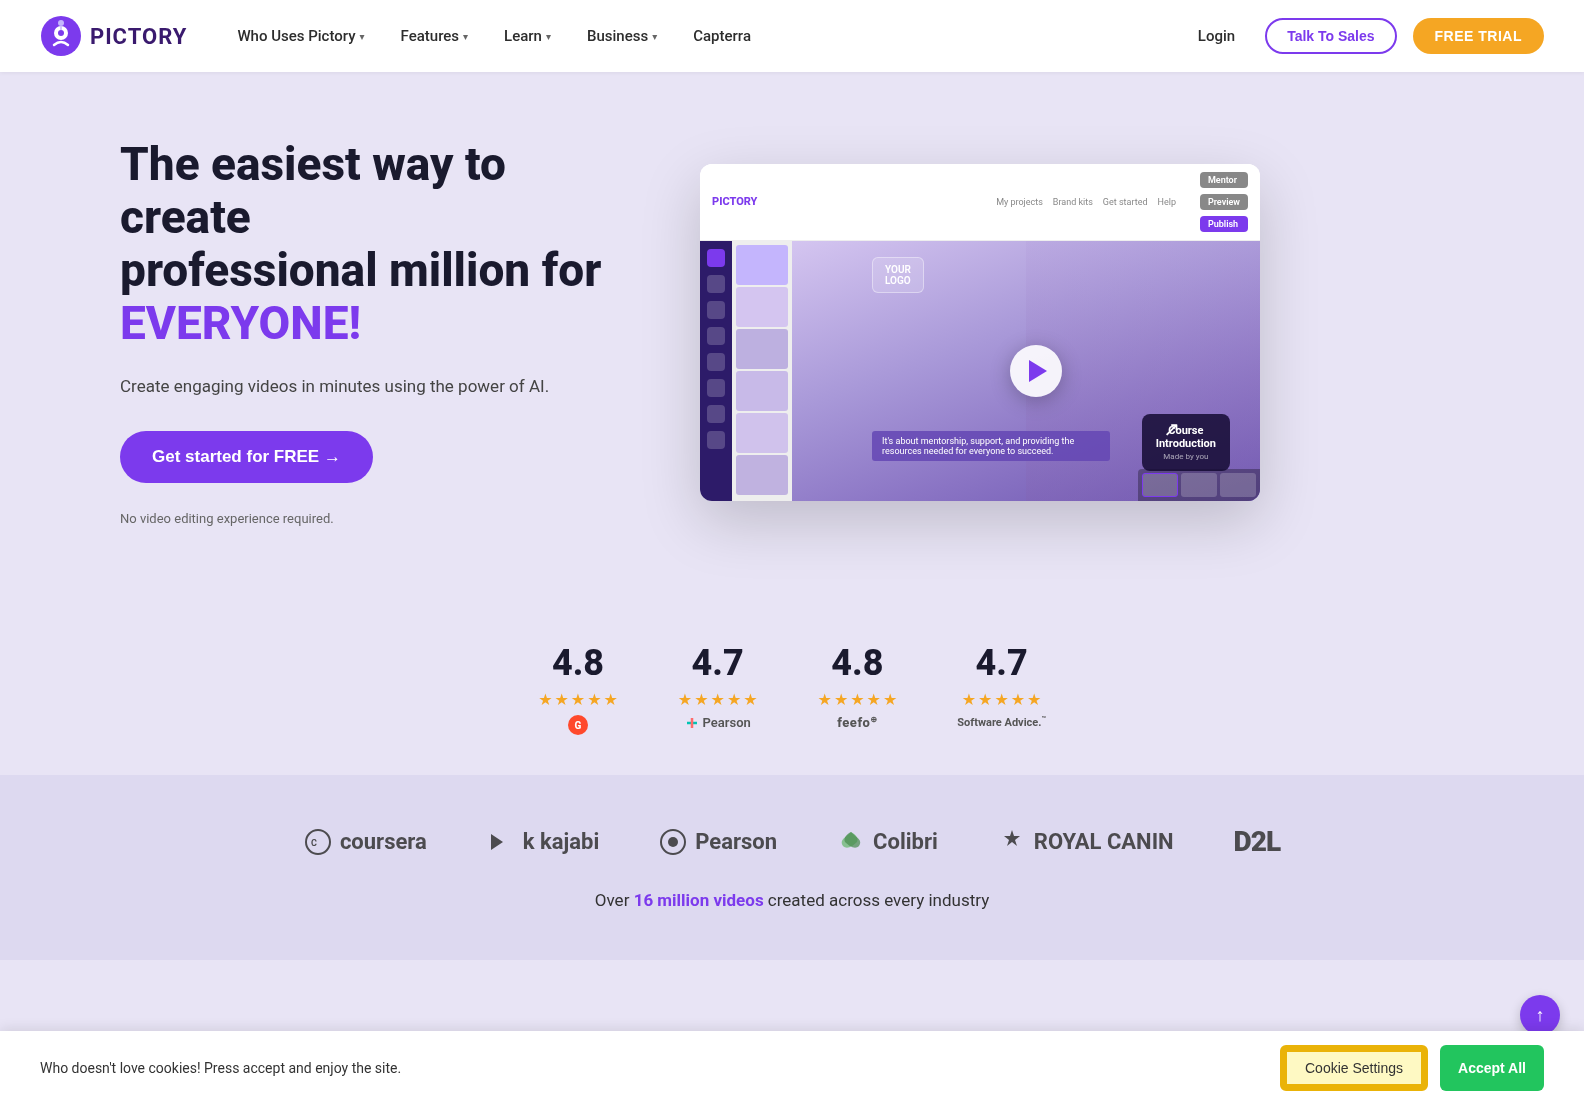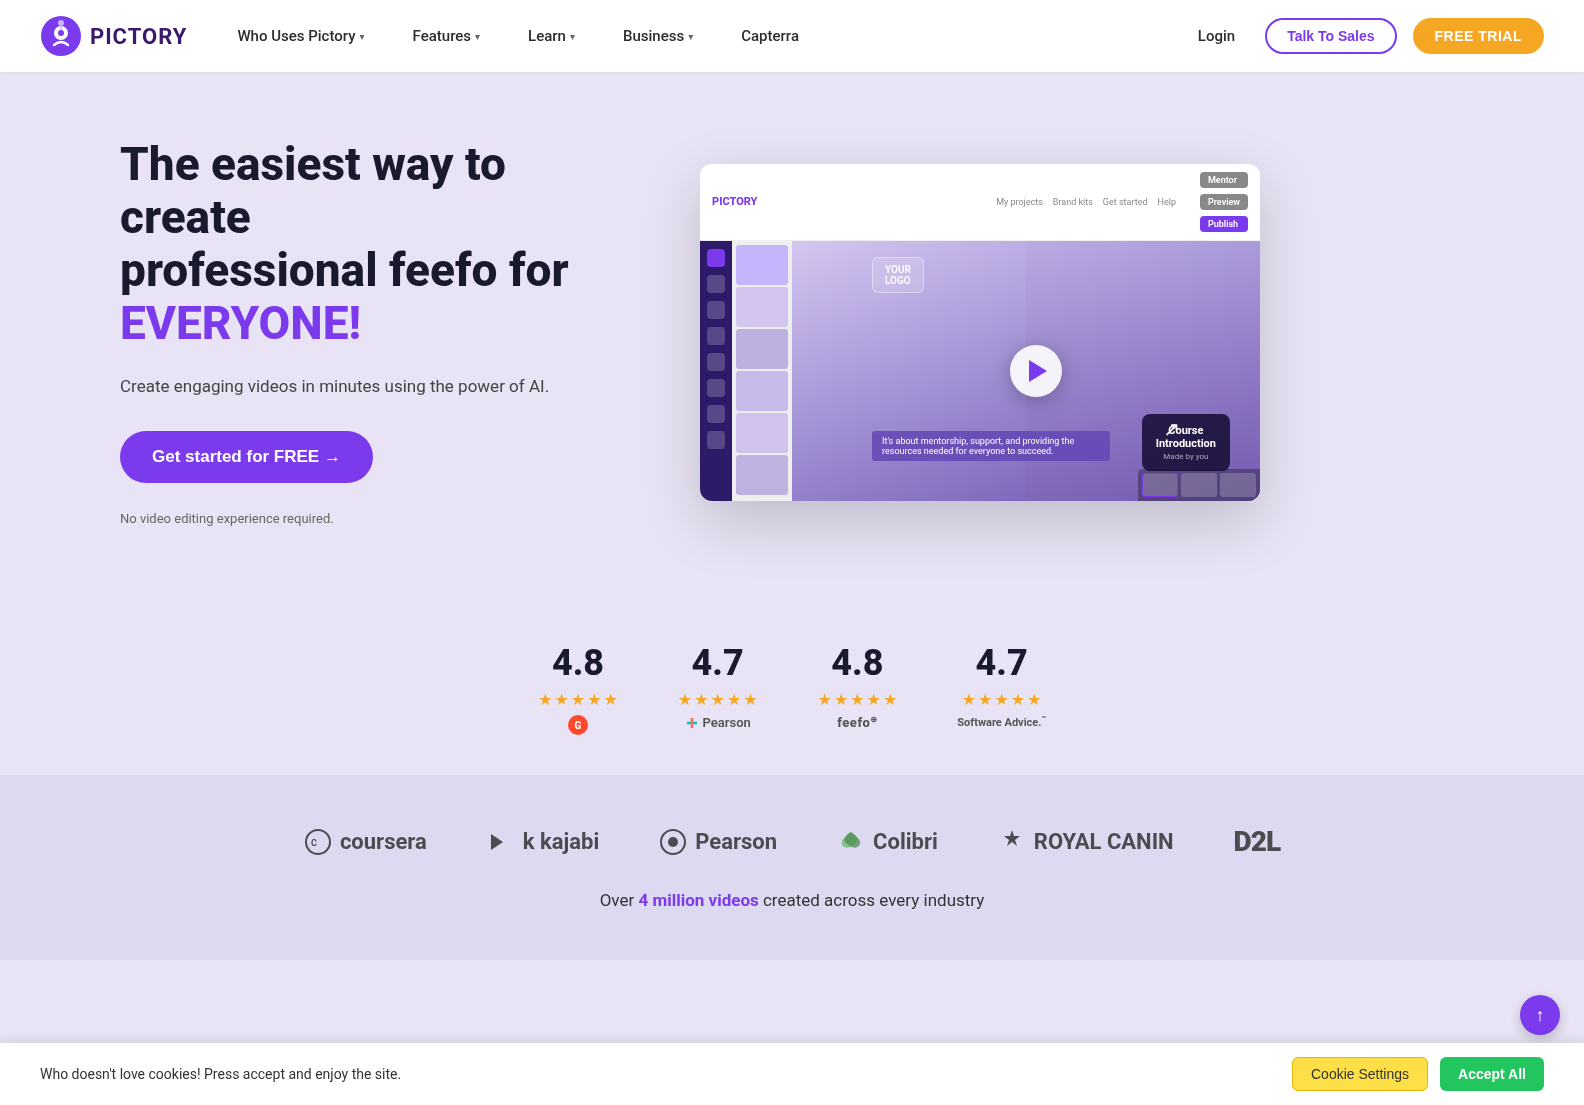--- a/index.html
+++ b/index.html
@@ -30,21 +30,21 @@
     }
     .logo-text {
       font-size: 22px;
       font-weight: 700;
       color: #3a1a6e;
       letter-spacing: 1px;
     }
     .nav-links {
       display: flex;
       align-items: center;
-      gap: 20px;
+      gap: 8px;
       flex: 1;
     }
     .nav-item {
       display: flex;
       align-items: center;
       gap: 4px;
       padding: 8px 14px;
       font-size: 15px;
       color: #2d2d2d;
       cursor: pointer;
@@ -378,22 +378,22 @@
       box-shadow: 0 -2px 12px rgba(0,0,0,0.1);
       z-index: 200;
       font-size: 14px;
       color: #333;
     }
     .cookie-buttons {
       display: flex;
       gap: 12px;
     }
     .btn-cookie-settings {
-      border: 1px solid #eab308;
-      background: #fde047;
+      border: 7px solid #eab308;
+      background: #fef9c3;
       color: #333;
       border-radius: 6px;
       padding: 8px 18px;
       font-size: 14px;
       cursor: pointer;
     }
     .btn-accept-all {
       background: #22c55e;
       color: #fff;
       border: none;
@@ -462,21 +462,21 @@
     <span class="btn-login">Login</span>
     <button class="btn-talk">Talk To Sales</button>
     <button class="btn-free-trial">FREE TRIAL</button>
   </div>
 </nav>
 
 <section class="hero">
   <div class="hero-content">
     <h1 class="hero-title">
       <span>The easiest way to create</span><br>
-      <span>professional feefo for</span><br>
+      <span>professional million for</span><br>
       <span class="highlight">EVERYONE!</span>
     </h1>
     <p class="hero-subtitle">Create engaging videos in minutes using the power of AI.</p>
     <button class="btn-cta">Get started for FREE  →</button>
     <p class="hero-note">No video editing experience required.</p>
   </div>
 
   <div class="hero-image">
     <div class="app-mockup">
 
@@ -656,21 +656,21 @@
       </svg>
       <span>ROYAL CANIN</span>
     </div>
 
     <div class="brand-logo">
       <span style="font-size:28px;font-weight:900;letter-spacing:-1px;">D2L</span>
     </div>
   </div>
 
   <p class="logos-tagline">
-    <span>Over </span><span class="accent">4 million videos</span><span> created across every industry</span>
+    <span>Over </span><span class="accent">16 million videos</span><span> created across every industry</span>
   </p>
 </section>
 
 <div class="cookie-banner">
   <span>Who doesn't love cookies! Press accept and enjoy the site.</span>
   <div class="cookie-buttons">
     <button class="btn-cookie-settings">Cookie Settings</button>
     <button class="btn-accept-all">Accept All</button>
   </div>
 </div>

